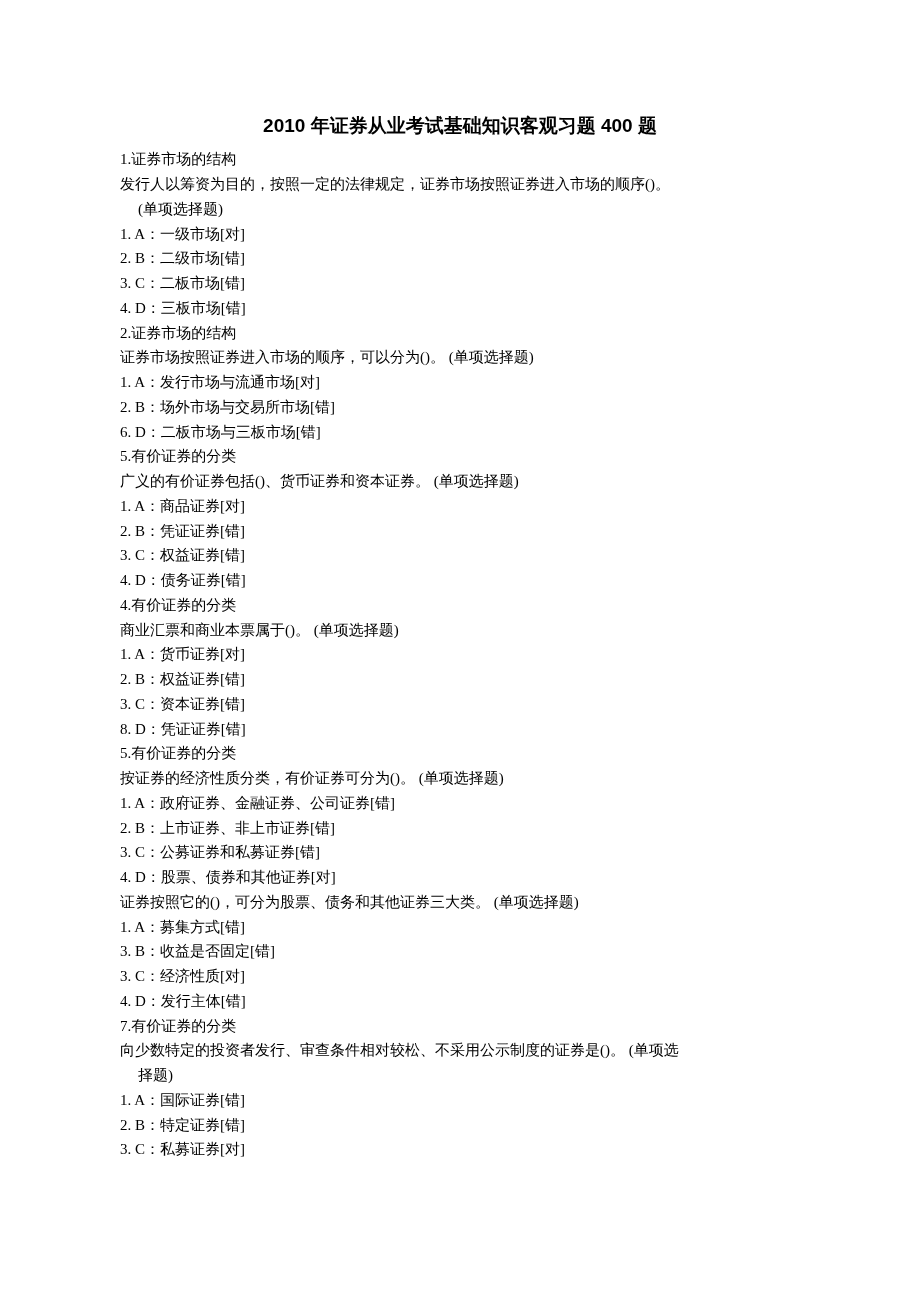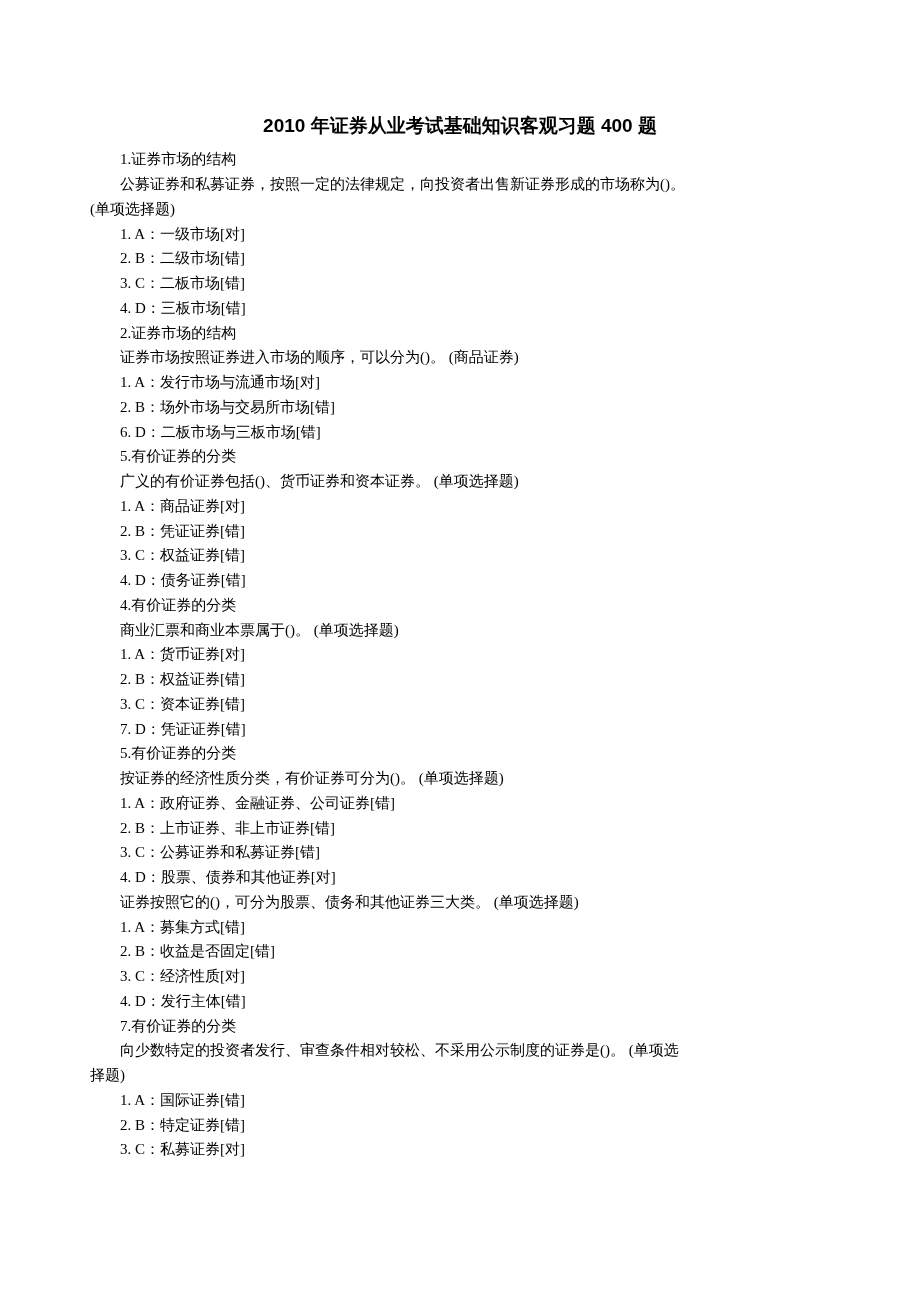--- a/index.html
+++ b/index.html
@@ -22,61 +22,62 @@
       font-family: "SimHei", "黑体", Arial, sans-serif;
       font-weight: bold;
       font-size: 19px;
       margin-bottom: 6px;
     }
     .line {
       text-indent: 2em;
     }
     .line-noindent {
       text-indent: 0;
+      margin-left: 48px;
     }
   </style>
 </head>
 <body>
 
 <div class="page">
   <div class="title">2010 年证券从业考试基础知识客观习题 400 题</div>
   <div id="body-lines">
       <div class="line">1.证券市场的结构</div>
-      <div class="line">公募证券和私募证券，按照一定的法律规定，向投资者出售新证券形成的市场称为()。</div>
+      <div class="line">发行人以筹资为目的，按照一定的法律规定，证券市场按照证券进入市场的顺序()。</div>
       <div class="line-noindent">(单项选择题)</div>
       <div class="line">1. A：一级市场[对]</div>
       <div class="line">2. B：二级市场[错]</div>
       <div class="line">3. C：二板市场[错]</div>
       <div class="line">4. D：三板市场[错]</div>
       <div class="line">2.证券市场的结构</div>
-      <div class="line">证券市场按照证券进入市场的顺序，可以分为()。 (商品证券)</div>
+      <div class="line">证券市场按照证券进入市场的顺序，可以分为()。 (单项选择题)</div>
       <div class="line">1. A：发行市场与流通市场[对]</div>
       <div class="line">2. B：场外市场与交易所市场[错]</div>
       <div class="line">6. D：二板市场与三板市场[错]</div>
       <div class="line">5.有价证券的分类</div>
       <div class="line">广义的有价证券包括()、货币证券和资本证券。 (单项选择题)</div>
       <div class="line">1. A：商品证券[对]</div>
       <div class="line">2. B：凭证证券[错]</div>
       <div class="line">3. C：权益证券[错]</div>
       <div class="line">4. D：债务证券[错]</div>
       <div class="line">4.有价证券的分类</div>
       <div class="line">商业汇票和商业本票属于()。 (单项选择题)</div>
       <div class="line">1. A：货币证券[对]</div>
       <div class="line">2. B：权益证券[错]</div>
       <div class="line">3. C：资本证券[错]</div>
-      <div class="line">7. D：凭证证券[错]</div>
+      <div class="line">8. D：凭证证券[错]</div>
       <div class="line">5.有价证券的分类</div>
       <div class="line">按证券的经济性质分类，有价证券可分为()。 (单项选择题)</div>
       <div class="line">1. A：政府证券、金融证券、公司证券[错]</div>
       <div class="line">2. B：上市证券、非上市证券[错]</div>
       <div class="line">3. C：公募证券和私募证券[错]</div>
       <div class="line">4. D：股票、债券和其他证券[对]</div>
       <div class="line">证券按照它的()，可分为股票、债务和其他证券三大类。 (单项选择题)</div>
       <div class="line">1. A：募集方式[错]</div>
-      <div class="line">2. B：收益是否固定[错]</div>
+      <div class="line">3. B：收益是否固定[错]</div>
       <div class="line">3. C：经济性质[对]</div>
       <div class="line">4. D：发行主体[错]</div>
       <div class="line">7.有价证券的分类</div>
       <div class="line">向少数特定的投资者发行、审查条件相对较松、不采用公示制度的证券是()。 (单项选</div>
       <div class="line-noindent">择题)</div>
       <div class="line">1. A：国际证券[错]</div>
       <div class="line">2. B：特定证券[错]</div>
       <div class="line">3. C：私募证券[对]</div>
     </div>
 </div>

